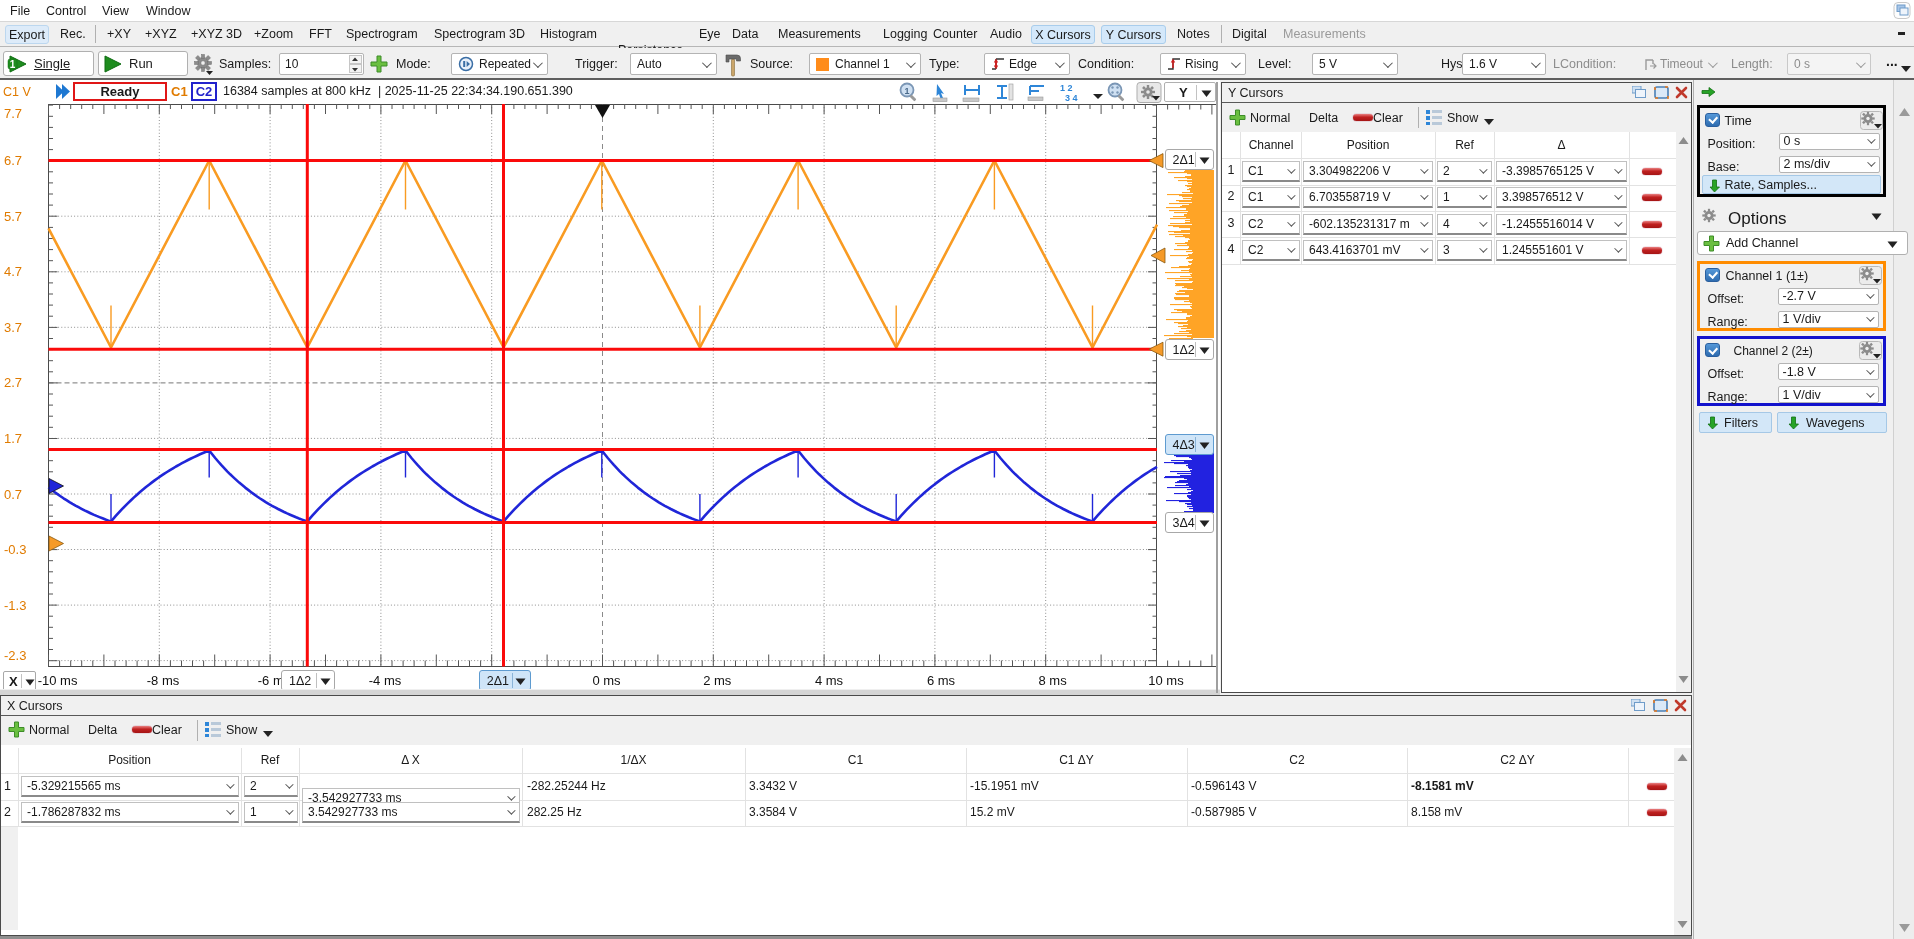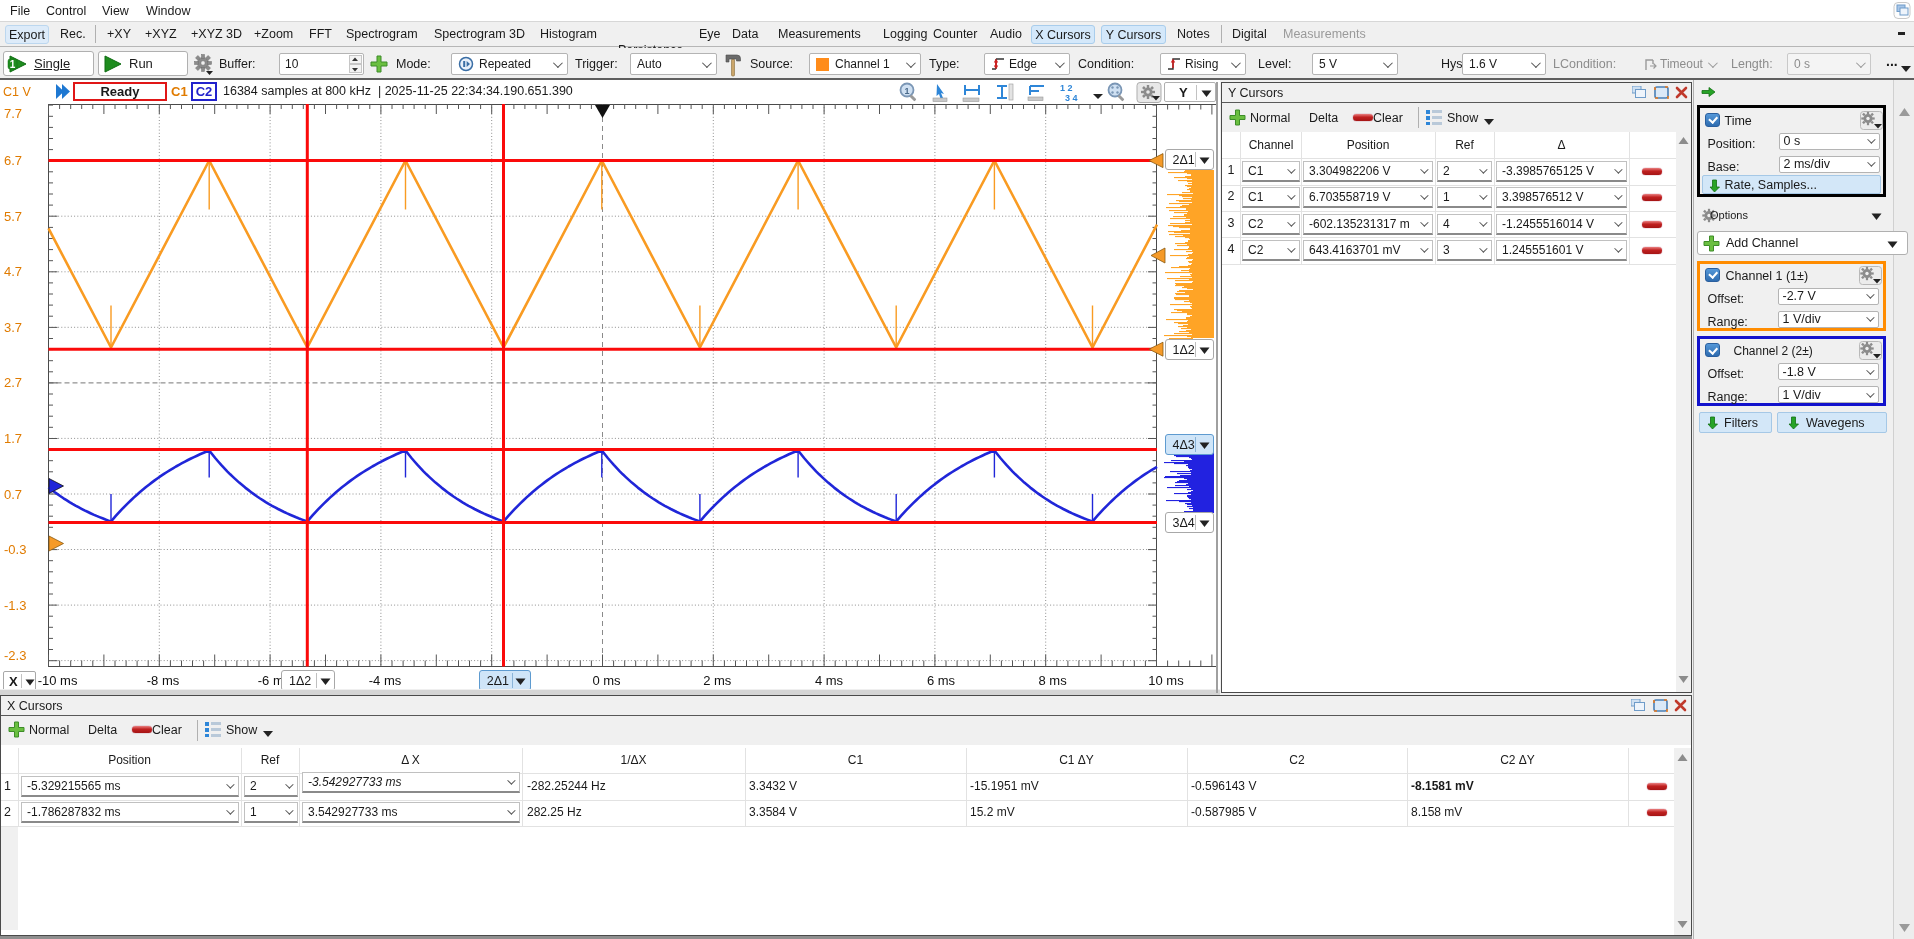--- a/index.html
+++ b/index.html
@@ -107,34 +107,34 @@
           <rect x="13.5" y="7.5" width="4" height="3"></rect>
         <rect x="2.2" y="2.2" width="3.4" height="3.4" transform="rotate(45 3.9 3.9)"></rect>
         <rect x="12.4" y="2.2" width="3.4" height="3.4" transform="rotate(45 14.1 3.9)"></rect>
         <rect x="2.2" y="12.4" width="3.4" height="3.4" transform="rotate(45 3.9 14.1)"></rect>
         <rect x="12.4" y="12.4" width="3.4" height="3.4" transform="rotate(45 14.1 14.1)"></rect>
       </g>
       <circle cx="9" cy="9" r="2.2" fill="#f0f0f0"></circle>
     </g>
     <polygon points="12,17 19,17 15.5,21" fill="#222"></polygon>
   </svg>
-  <span class="lbl tbtxt" style="left:219px;top:9px;">Buffer:</span>
+  <span class="lbl tbtxt" style="left:219px;top:9px;">Samples:</span>
   <div class="combo" style="left:279px;top:5px;width:85px;padding-left:5px;">10
     <span class="abs" style="right:1px;top:1px;width:13px;height:9px;background:#f3f3f3;border:1px solid #c6c6c6;"></span>
     <span class="abs" style="right:1px;bottom:1px;width:13px;height:9px;background:#f3f3f3;border:1px solid #c6c6c6;"></span>
     <svg class="abs" style="right:4px;top:3px;" width="8" height="16" viewBox="0 0 8 16">
       <polygon points="1,4 7,4 4,0.5" fill="#333"></polygon>
         <polygon points="1,11 7,11 4,14.5" fill="#333"></polygon>
     </svg>
   </div>
   <svg class="abs" style="left:369px;top:6px;" width="20" height="20" viewBox="0 0 20 20">
     <path d="M8 2 h4 v6 h6 v4 h-6 v6 h-4 v-6 H2 V8 h6 z" fill="#6abf40" stroke="#3d8c28" stroke-width="1"></path>
   </svg>
   <span class="lbl tbtxt" style="left:396px;top:9px;">Mode:</span>
-  <div class="combo" style="left:451px;top:5px;width:117px;">
+  <div class="combo" style="left:451px;top:5px;width:97px;">
     <svg width="16" height="16" viewBox="0 0 16 16" style="margin-right:5px;">
       <circle cx="8" cy="8" r="6.5" fill="#e8f0fa" stroke="#3a6ea5" stroke-width="1.5"></circle>
       <rect x="5.2" y="5" width="2" height="6" fill="#3a6ea5"></rect>
       <polygon points="8.6,5 12,8 8.6,11" fill="#3a6ea5"></polygon>
     </svg>Repeated<span class="chev"></span>
   </div>
   <span class="lbl tbtxt" style="left:575px;top:9px;">Trigger:</span>
   <div class="combo" style="left:630px;top:5px;width:87px;">Auto<span class="chev"></span></div>
   <svg class="abs" style="left:723px;top:5px;" width="20" height="24" viewBox="0 0 20 24">
     <rect x="8.5" y="6" width="3" height="17" rx="1" fill="#caa56a" stroke="#8a6d3b" stroke-width="0.6"></rect>
@@ -779,21 +779,21 @@
         <rect x="6.9" y="11.6" width="2.2" height="2.6"></rect>
         <rect x="1.3" y="6.4" width="2.6" height="2.2"></rect>
         <rect x="12.1" y="6.4" width="2.6" height="2.2"></rect>
         <rect x="2.6" y="2.2" width="2.4" height="2.4" transform="rotate(45 3.8 3.4)"></rect>
         <rect x="11" y="2.2" width="2.4" height="2.4" transform="rotate(45 12.2 3.4)"></rect>
         <rect x="2.6" y="10.2" width="2.4" height="2.4" transform="rotate(45 3.8 11.4)"></rect>
         <rect x="11" y="10.2" width="2.4" height="2.4" transform="rotate(45 12.2 11.4)"></rect>
         <circle cx="8" cy="7.5" r="1.7" fill="#f0f0f0"></circle>
       </g>
     </svg>
-  <span class="abs" style="left:16px;top:129px;font-size:11px;">Options</span>
+  <span class="abs" style="left:34px;top:129px;font-size:17px;">Options</span>
   <svg class="abs" style="left:177px;top:133px;" width="11" height="8" viewBox="0 0 11 8">
       <polygon points="0.5,0.5 10.5,0.5 5.5,7" fill="#222"></polygon>
     </svg>
 
   <span class="btn" style="left:3px;top:151px;width:211px;height:24px;border-radius:3px;">
     <svg style="margin-left:5px;" width="17" height="17" viewBox="0 0 17 17">
         <path d="M6.5 1 h4 v5.5 H16 v4 h-5.5 V16 h-4 v-5.5 H1 v-4 h5.5 z" fill="#6abf40" stroke="#3d8c28"></path>
       </svg>
     <span style="margin-left:6px;font-size:12.5px;">Add Channel</span>
     <svg class="abs" style="right:9px;top:9px;" width="11" height="8" viewBox="0 0 11 8">
@@ -921,21 +921,21 @@
     <span class="colline" style="left:1186px;top:0;height:79px;"></span>
     <span class="colline" style="left:1406px;top:0;height:79px;"></span>
     <span class="colline" style="left:1627px;top:0;height:79px;"></span>
     <span class="rowline" style="left:0;top:25px;width:1673px;"></span>
     <span class="rowline" style="left:0;top:52px;width:1673px;"></span>
     <span class="rowline" style="left:0;top:78px;width:1673px;"></span>
 
     <span class="cell" style="left:3px;top:31px;width:12px;font-size:12.5px;">1</span>
     <span class="tcombo" style="left:20px;top:28px;width:218px;height:21px;">-5.329215565 ms<span class="chev"></span></span>
     <span class="tcombo" style="left:243px;top:28px;width:54px;height:21px;">2<span class="chev"></span></span>
-    <span class="tcombo" style="left:301px;top:24px;width:218px;height:21px;font-style:italic;">-3.542927733 ms<span class="chev"></span></span>
+    <span class="tcombo" style="left:301px;top:40px;width:218px;height:21px;">-3.542927733 ms<span class="chev"></span></span>
     <span class="cell" style="left:526px;top:31px;">-282.25244 Hz</span>
     <span class="cell" style="left:748px;top:31px;">3.3432 V</span>
     <span class="cell" style="left:969px;top:31px;">-15.1951 mV</span>
     <span class="cell" style="left:1190px;top:31px;">-0.596143 V</span>
     <span class="cell" style="left:1410px;top:31px;font-weight:bold;">-8.1581 mV</span>
     <span class="rdash" style="left:1646px;top:35px;"></span>
     <span class="cell" style="left:3px;top:57px;width:12px;font-size:12.5px;">2</span>
     <span class="tcombo" style="left:20px;top:54px;width:218px;height:21px;">-1.786287832 ms<span class="chev"></span></span>
     <span class="tcombo" style="left:243px;top:54px;width:54px;height:21px;">1<span class="chev"></span></span>
     <span class="tcombo" style="left:301px;top:54px;width:218px;height:21px;">3.542927733 ms<span class="chev"></span></span>

